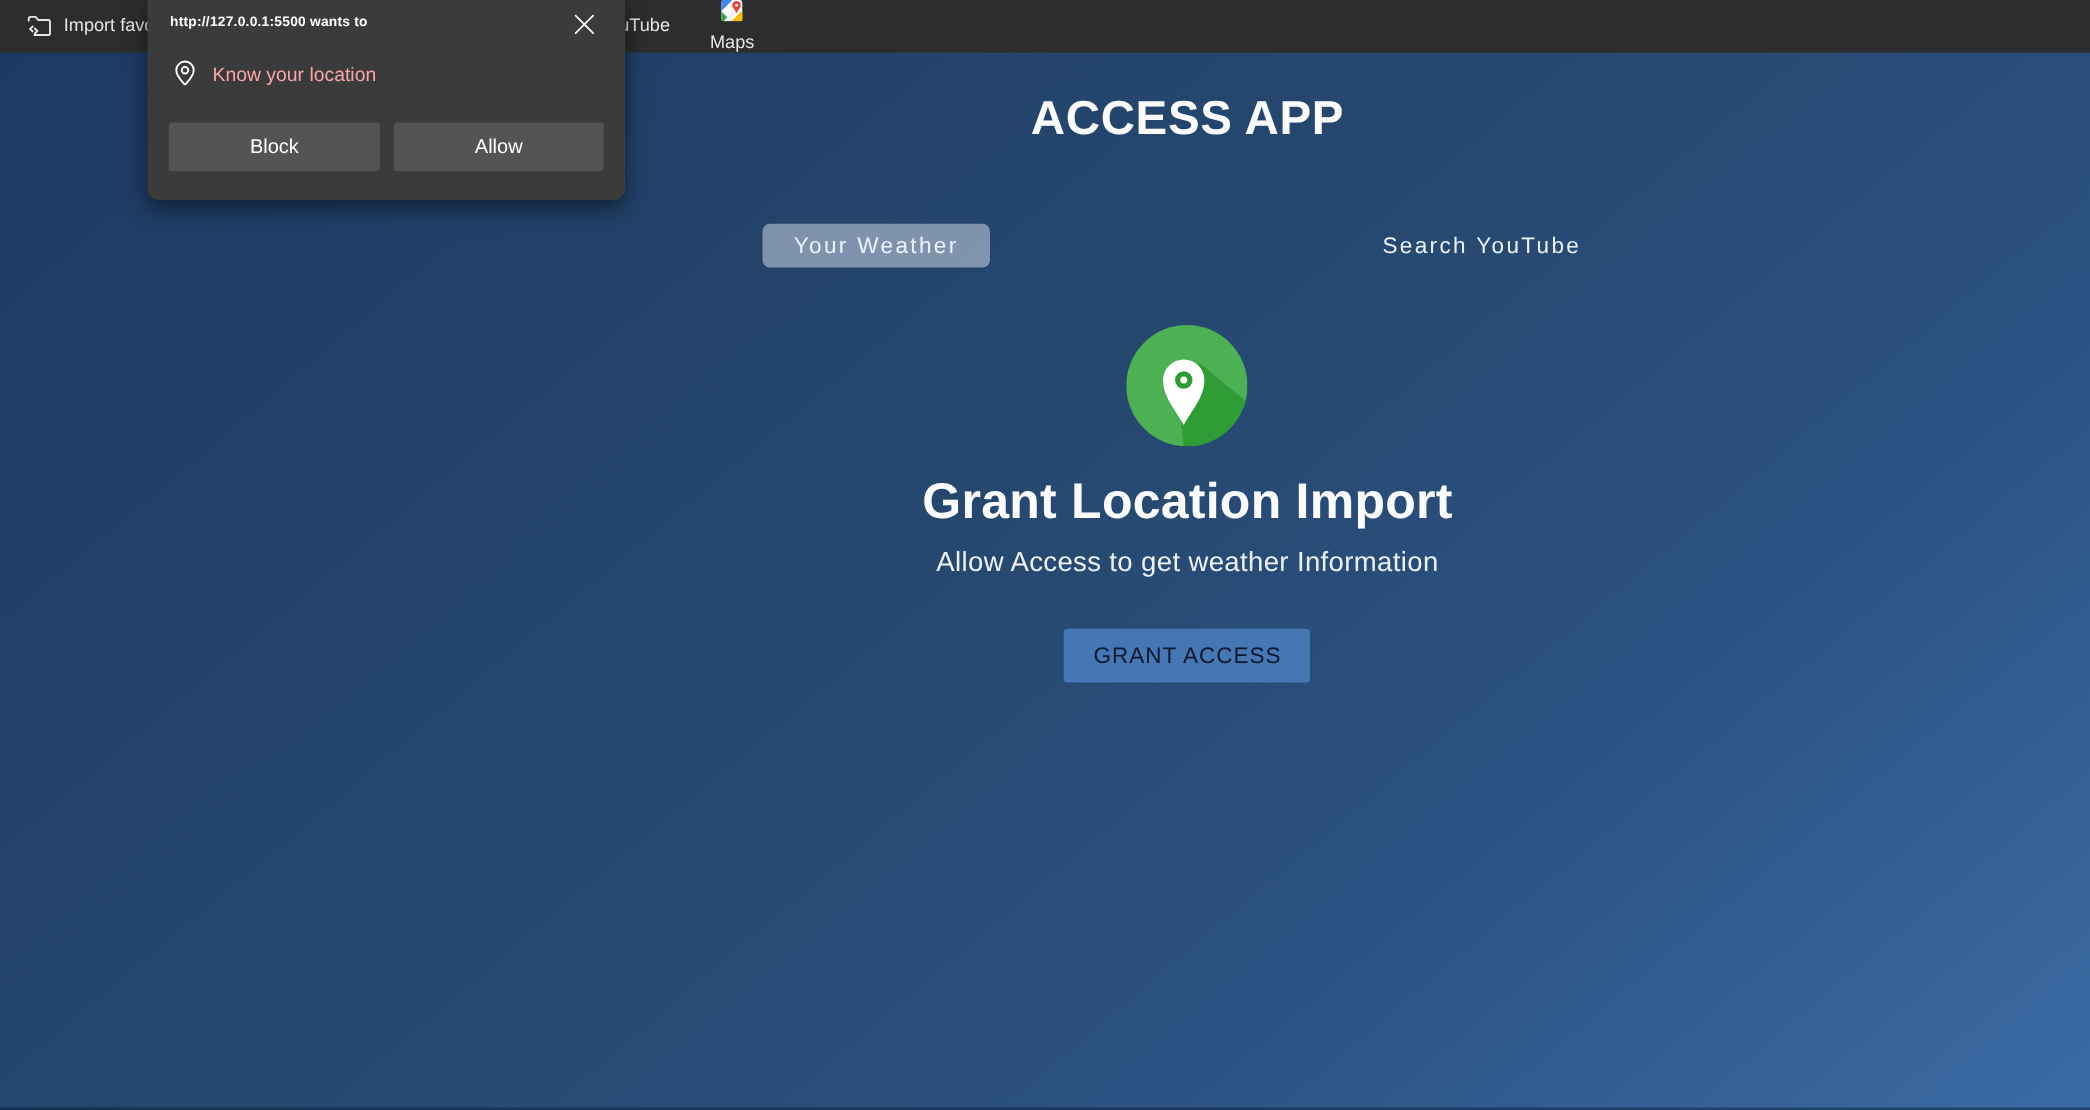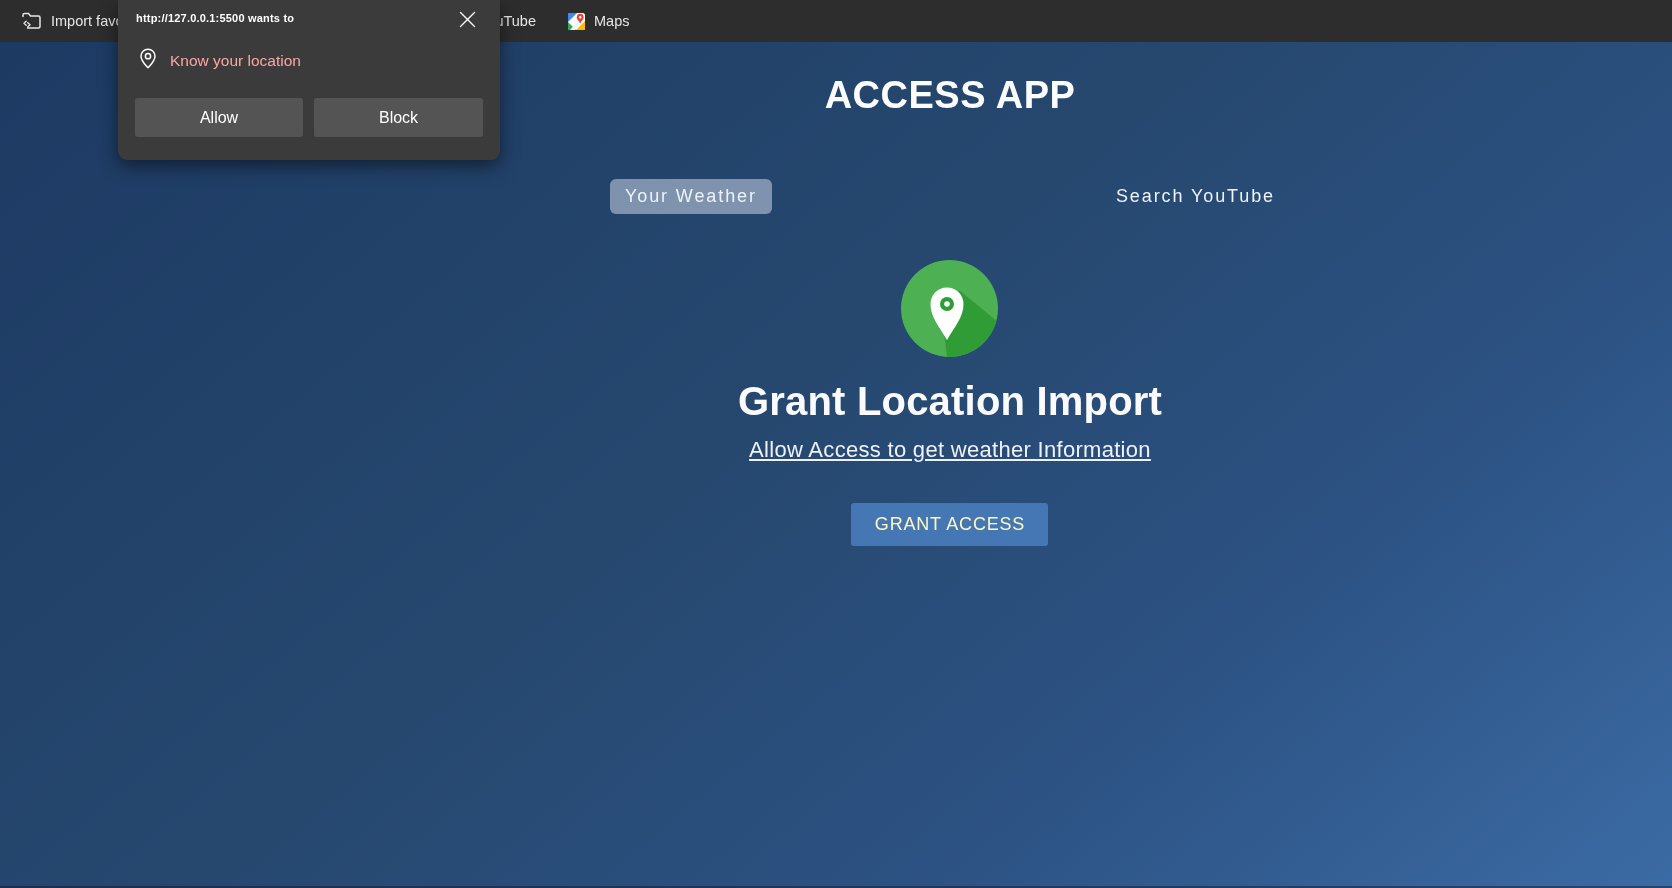--- a/index.html
+++ b/index.html
@@ -13,21 +13,21 @@
   .bookmarks-bar{
     position:absolute;top:0;left:0;width:1672px;height:42px;
     background:#2d2d2d;z-index:5;
   }
   .bm-item{
     position:absolute;top:0;height:42px;display:flex;align-items:center;gap:9px;
     color:#e6e6e6;font-size:14.5px;cursor:pointer;white-space:nowrap;
   }
   .bm-import{left:21px;}
   .bm-youtube{left:452px;}
-  .bm-maps{left:568px;}
+  .bm-maps{left:568px;flex-direction:column;}
   .bm-item svg{flex:0 0 auto;display:block;}
 
   
   .perm-dialog{
     position:absolute;left:118px;top:0;width:382px;height:160px;
     background:#3b3b3b;border-radius:0 0 9px 9px;z-index:20;
     box-shadow:0 6px 18px rgba(0,0,0,0.5);
     color:#ffffff;
   }
   .perm-title{
@@ -69,35 +69,35 @@
   }
   .app-title{
     margin-top:32px;
     font-size:38px;font-weight:700;letter-spacing:0.5px;color:#fcfcfd;
   }
   .tab-row{
     margin-top:62px;width:680px;display:flex;align-items:center;justify-content:space-between;
   }
   .tab{
     font-size:18px;letter-spacing:1.9px;color:#eef2fa;cursor:pointer;
-    padding:7px 15px;border-radius:6px;
+    padding:7px 25px;border-radius:6px;
   }
   .tab.active{background:rgba(219,226,239,0.5);}
 
   .grant-section{display:flex;flex-direction:column;align-items:center;}
   .loc-icon{margin-top:46px;width:97px;height:97px;}
   .grant-heading{
     margin-top:22px;font-size:40px;font-weight:700;color:#fbfbfd;letter-spacing:0.2px;
   }
   .grant-sub{
-    margin-top:13px;font-size:22px;color:#eef2f8;letter-spacing:0.3px;text-decoration:underline;
+    margin-top:13px;font-size:22px;color:#eef2f8;letter-spacing:0.3px;
   }
   .grant-btn{
     margin-top:40px;width:197px;height:43px;border:none;border-radius:3px;
-    background:#4577b5;color:#fef9c3;font-size:18px;letter-spacing:0.8px;
+    background:#4577b5;color:#0f172a;font-size:18px;letter-spacing:0.8px;
     font-family:"Liberation Sans", sans-serif;cursor:pointer;
     display:flex;align-items:center;justify-content:center;
   }
 </style>
 </head>
 <body>
 
 <div class="bookmarks-bar">
 
   <div class="bm-item bm-import">
@@ -151,22 +151,22 @@
     <span>
       <svg width="18" height="21" viewBox="0 0 18 21" fill="none">
         <path d="M9 1.2 a7 7 0 0 1 7 7 c0 4.4-4.5 8.8-6.4 11 a0.8 0.8 0 0 1-1.2 0 C6.5 17 2 12.6 2 8.2 a7 7 0 0 1 7-7 Z" stroke="#ffffff" stroke-width="1.5" fill="none"></path>
         <circle cx="9" cy="8.2" r="2.6" stroke="#ffffff" stroke-width="1.5" fill="none"></circle>
       </svg>
     </span>
     <span>Know your location</span>
   </div>
 
   <div class="perm-buttons">
+    <button class="perm-btn">Block</button>
     <button class="perm-btn">Allow</button>
-    <button class="perm-btn">Block</button>
   </div>
 </div>
 
 <div class="page">
   <div class="app-content">
 
     <div class="app-title">ACCESS APP</div>
 
     <div class="tab-row">
       <div class="tab active">Your Weather</div>

